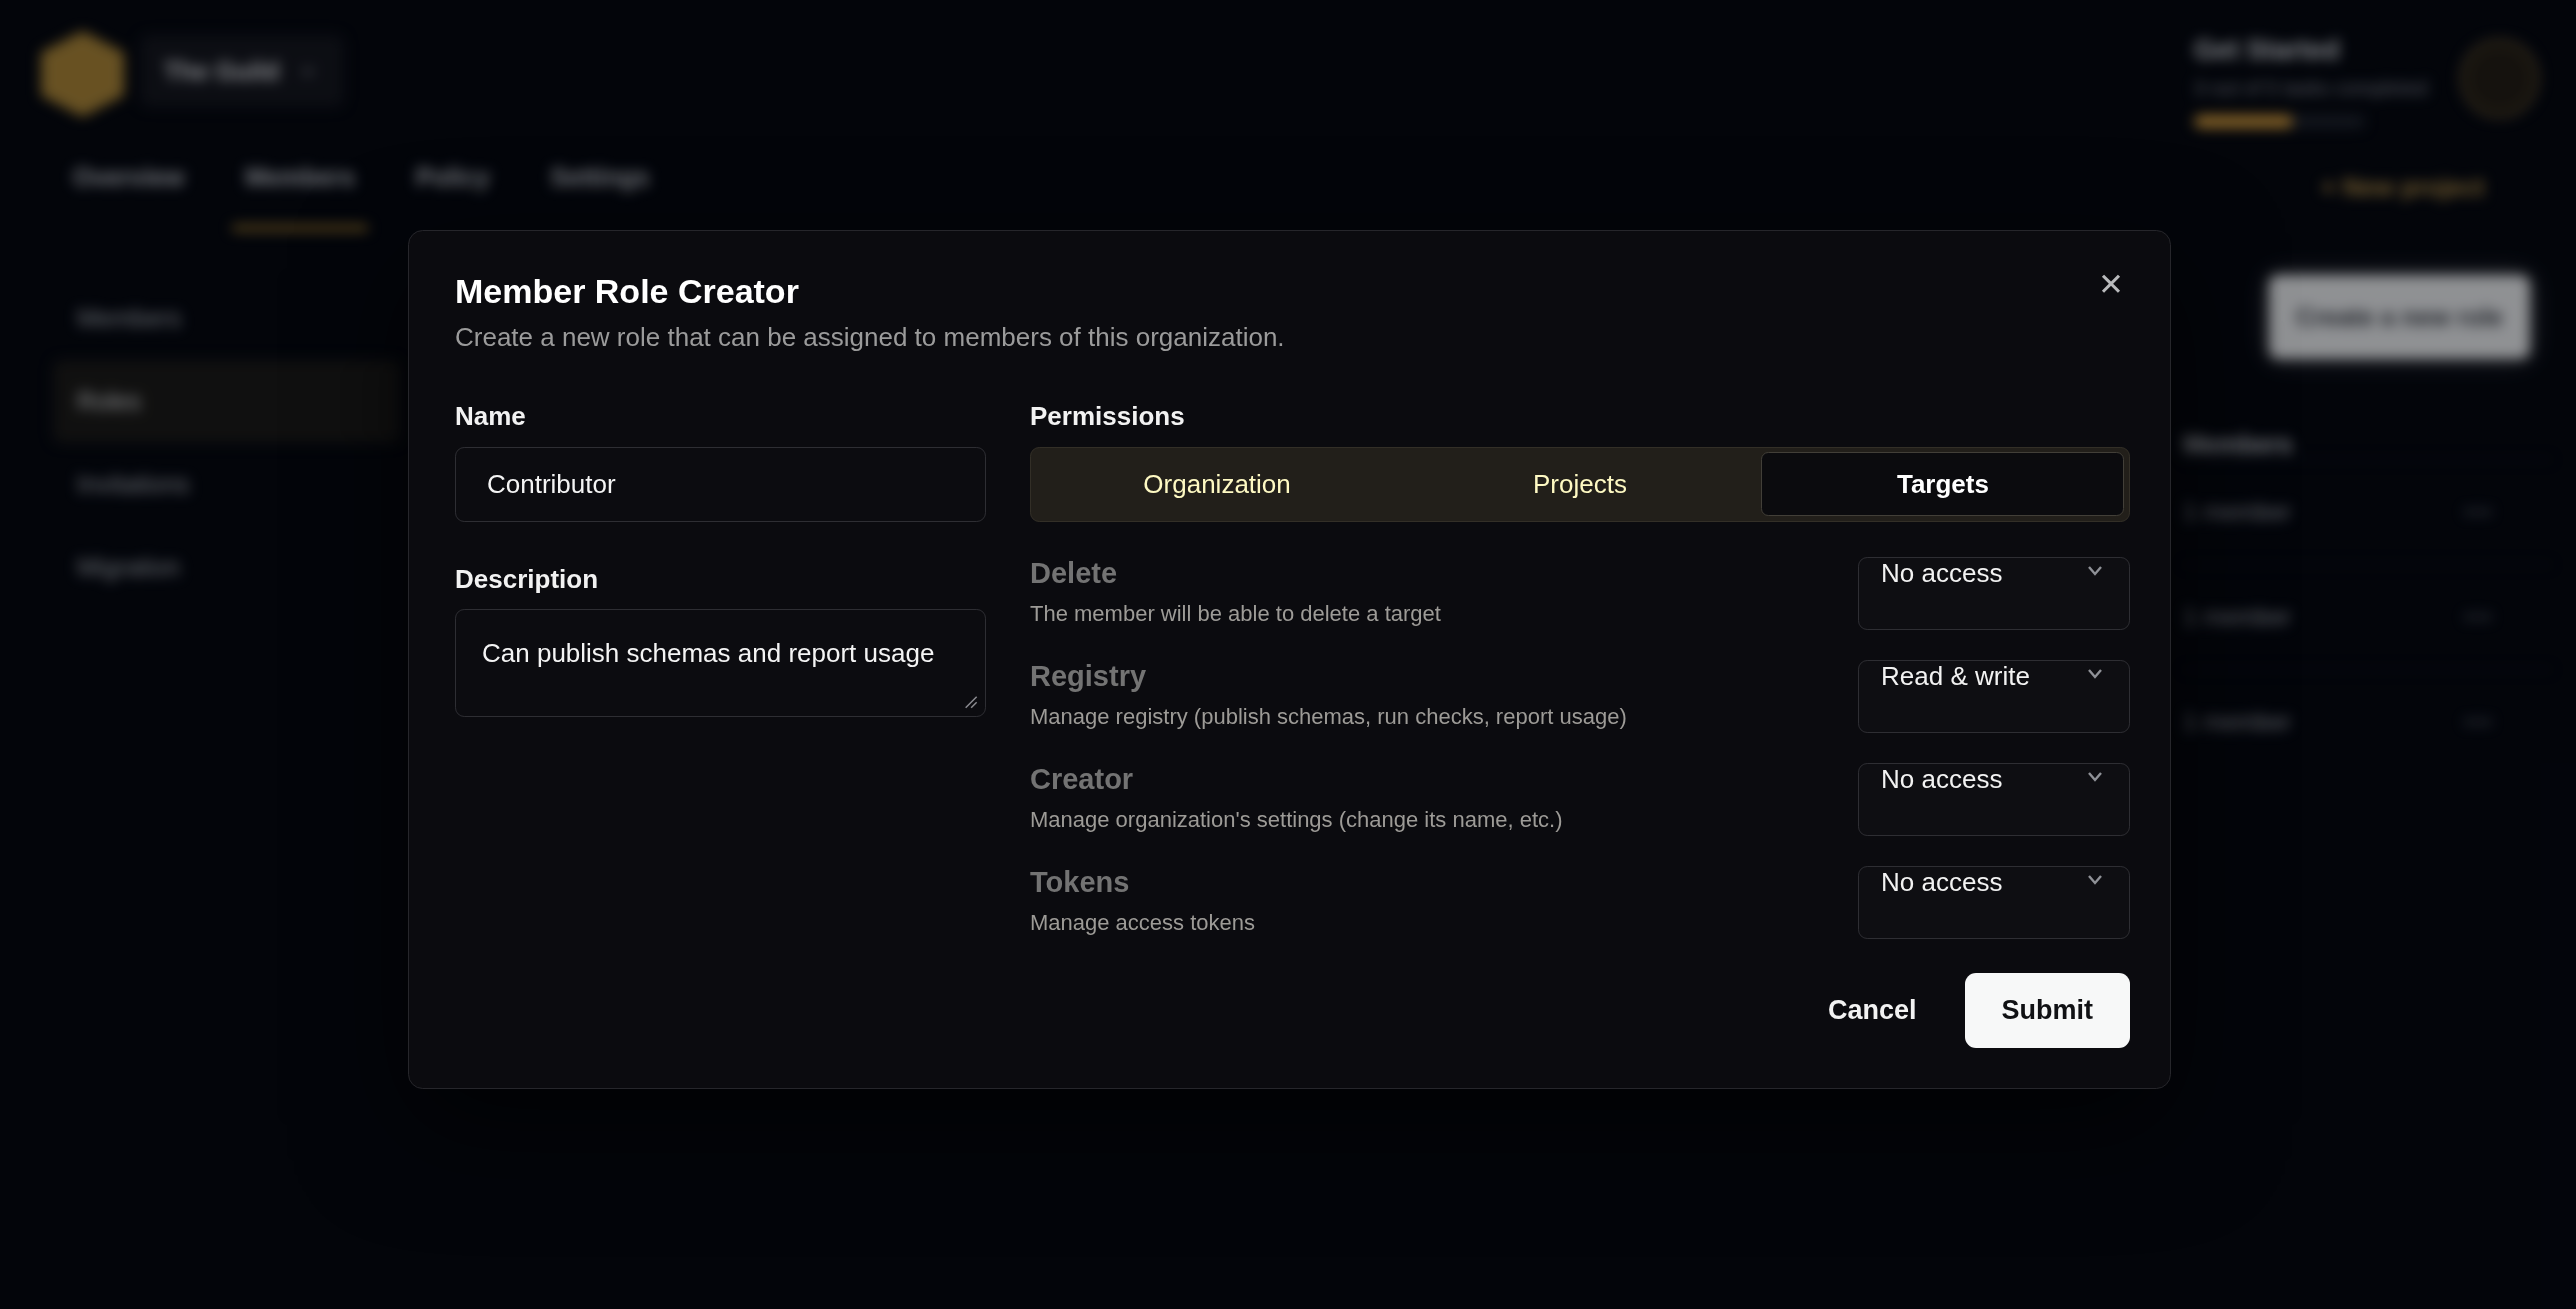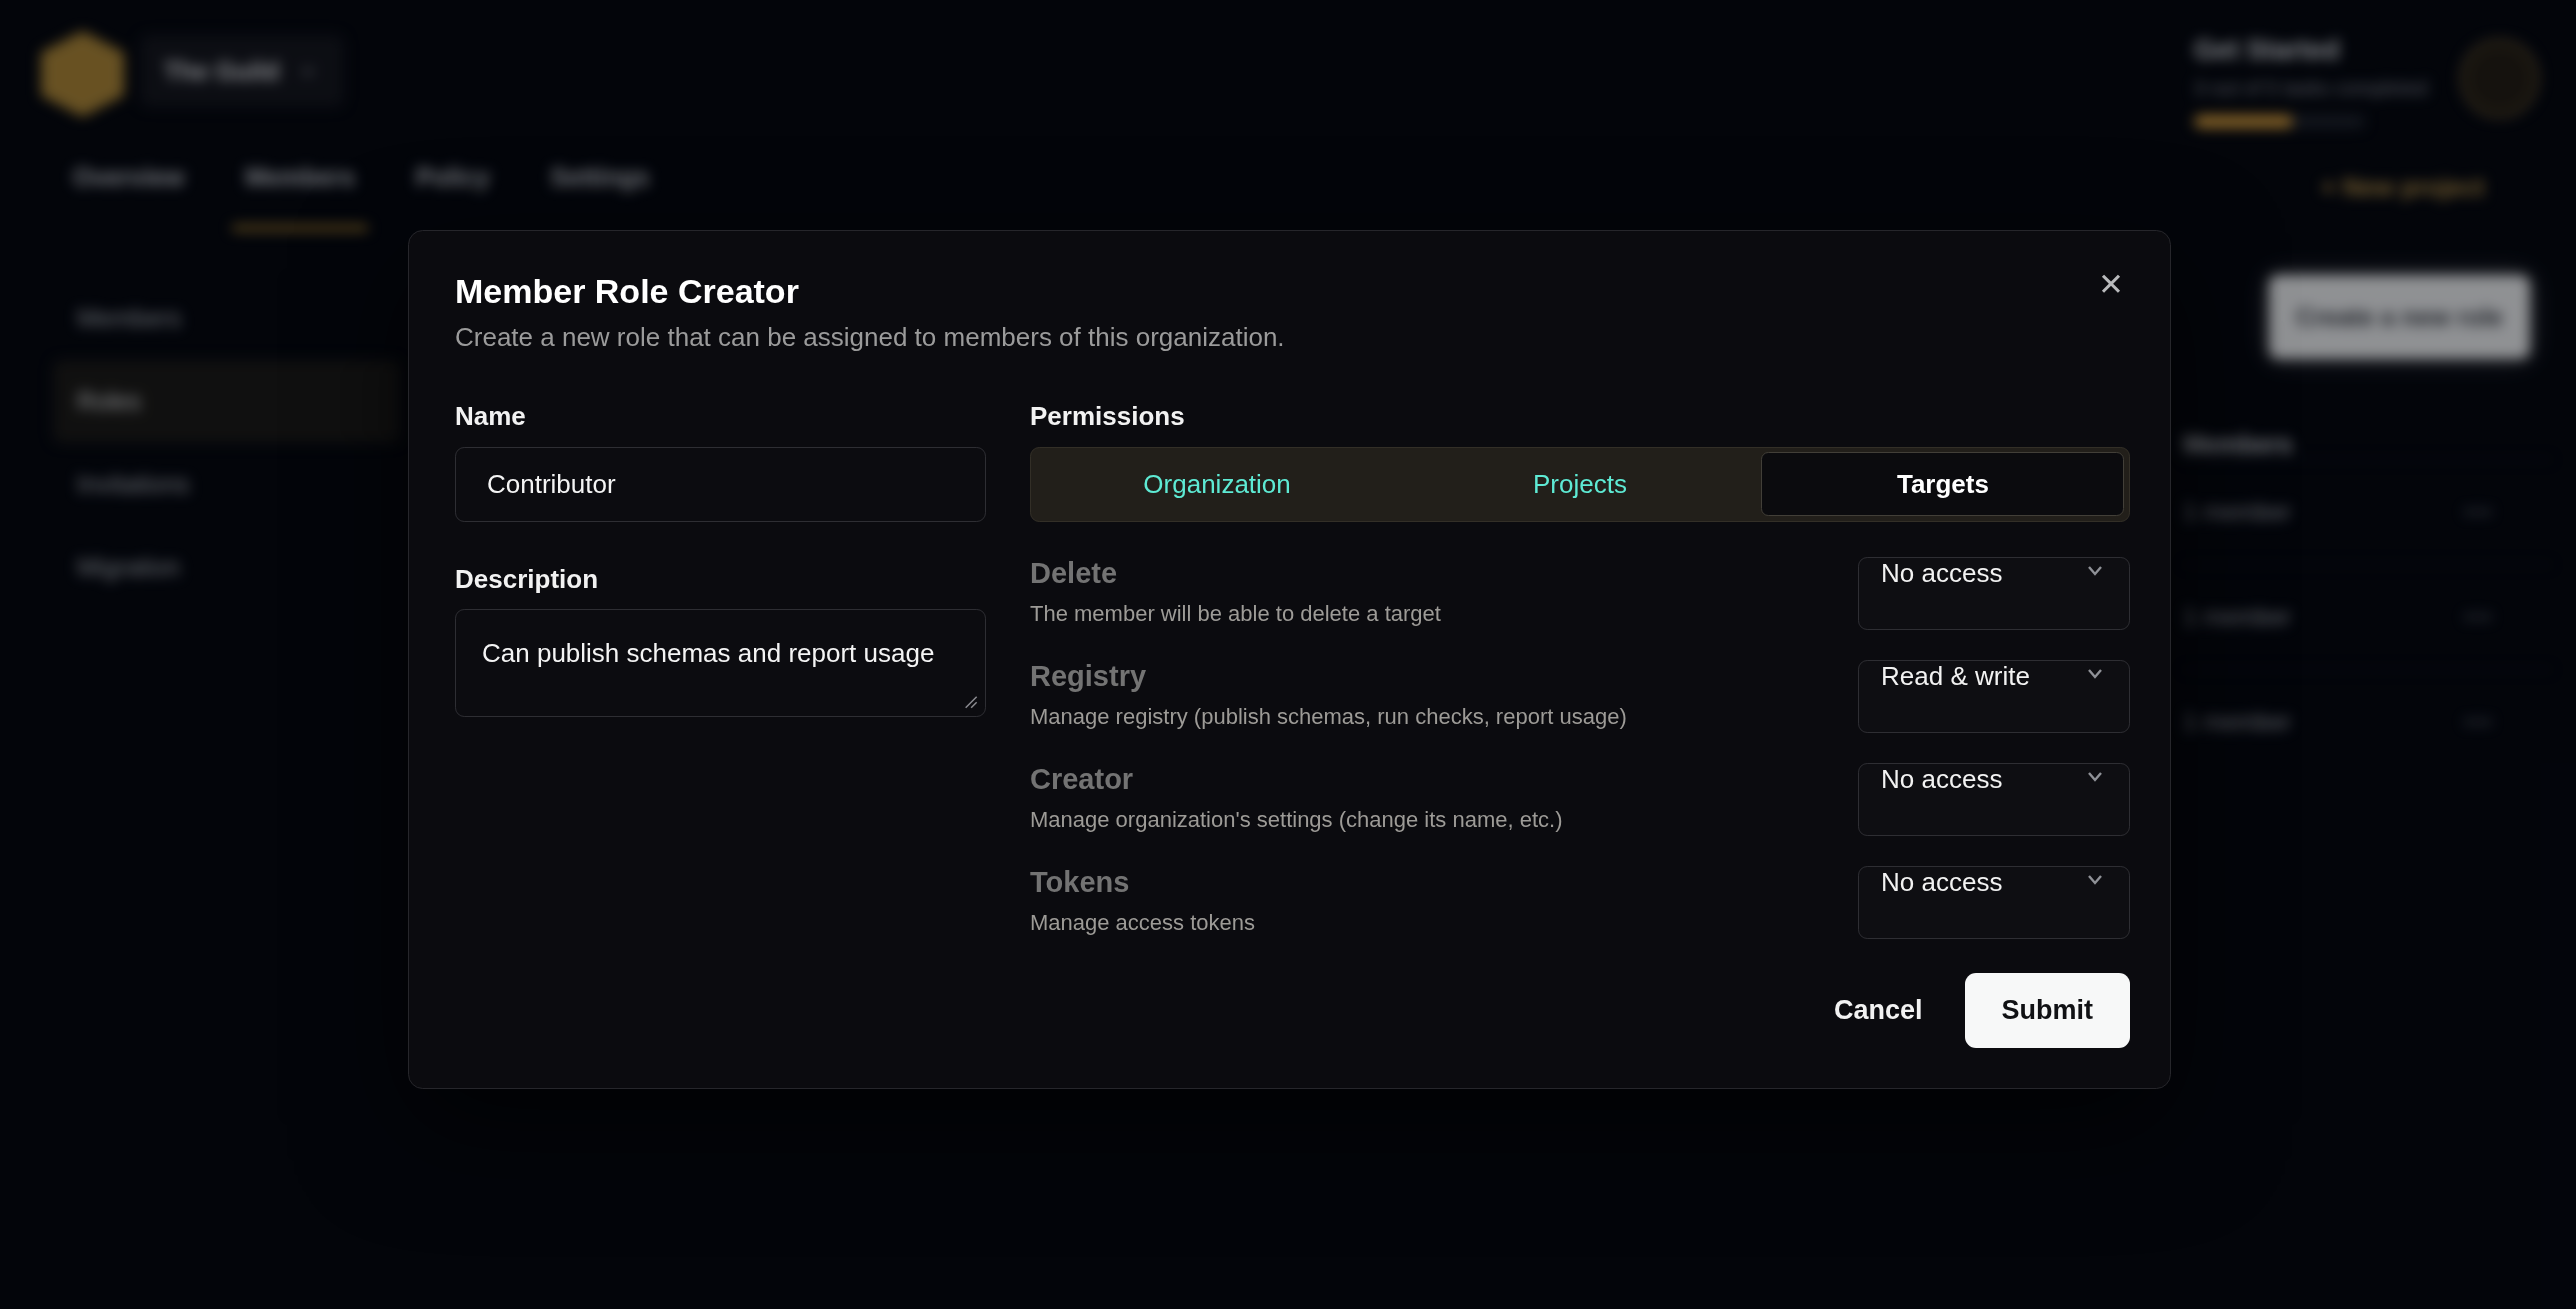--- a/index.html
+++ b/index.html
@@ -70,34 +70,34 @@
     font-family:"Liberation Sans", sans-serif;outline:none;}
   .desc-label{margin-top:42px;}
   .textarea-wrap{position:relative;margin-top:14.7px;}
   .text-area{width:100%;height:108px;box-sizing:border-box;background:#0c0c10;resize:none;
     border:0.9px solid #2e2e33;border-radius:9.2px;color:#f4f4f4;font-size:26px;padding:27px 26px;
     font-family:"Liberation Sans", sans-serif;outline:none;line-height:33px;}
   .resize-grip{position:absolute;right:7.3px;bottom:11px;}
 
   .tab-strip{margin-top:14.7px;height:75px;background:#221f1a;border:0.9px solid #332f27;border-radius:9.2px;
     box-sizing:border-box;display:flex;padding:4.6px;}
-  .seg-tab{flex:1;display:flex;align-items:center;justify-content:center;color:#5eead4;font-size:26px;
+  .seg-tab{flex:1;display:flex;align-items:center;justify-content:center;color:#fef9c3;font-size:26px;
     border-radius:7.3px;border:0.9px solid transparent;box-sizing:border-box;}
   .seg-tab.active{background:#0b0b0e;border-color:#423f38;color:#ffffff;font-weight:bold;}
 
   .perm-rows{margin-top:35px;}
   .perm-row{display:flex;justify-content:space-between;align-items:flex-start;min-height:73px;margin-bottom:30px;}
   .perm-title{color:#737373;font-size:29px;font-weight:bold;line-height:33px;}
   .perm-desc{color:#9d9b97;font-size:22px;margin-top:11px;}
   .perm-select{flex:0 0 auto;width:272px;height:73px;box-sizing:border-box;background:#0e0e12;
     border:0.9px solid #2e2e33;border-radius:9.2px;display:flex;align-items:flex-start;
     justify-content:space-between;padding:0 22px;}
   .perm-select .sel-value{color:#f2f2f2;font-size:26px;}
 
-  .modal-footer{display:flex;justify-content:flex-end;align-items:center;gap:13px;margin-top:13px;}
+  .modal-footer{display:flex;justify-content:flex-end;align-items:center;gap:19px;margin-top:13px;}
   .cancel-btn{height:83px;padding:0 29px;display:flex;align-items:center;color:#f2f2f2;
     font-size:27px;font-weight:bold;background:transparent;border-radius:11px;}
   .submit-btn{height:75px;padding:0 37px;display:flex;align-items:center;background:#f7f8f8;
     color:#101114;font-size:27px;font-weight:bold;border-radius:11px;}
 </style>
 </head>
 <body>
 
 <div class="backdrop">
 

